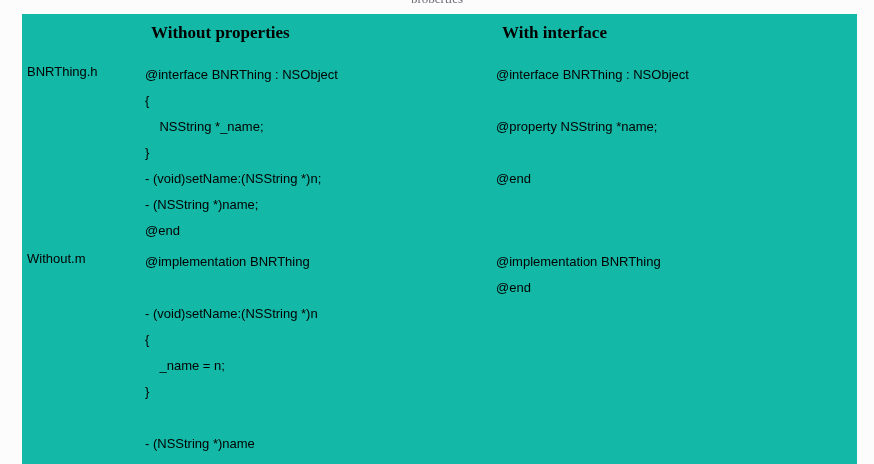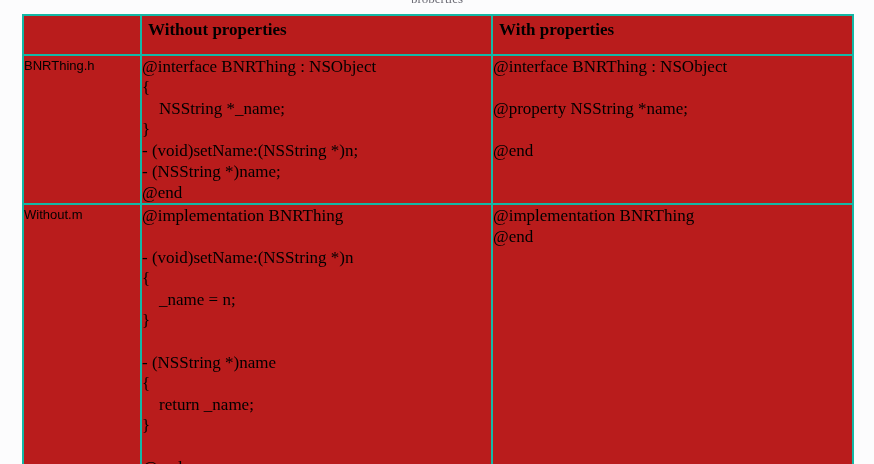--- a/index.html
+++ b/index.html
@@ -43,24 +43,24 @@
     width: 830px;
     background: #ffffff;
   }
 
   table.code-table col.c-file  { width: 118px; }
   table.code-table col.c-left  { width: 351px; }
   table.code-table col.c-right { width: 361px; }
 
   table.code-table th,
   table.code-table td {
-    border: 2px solid #14b8a6;
+    border: 5px solid #14b8a6;
     vertical-align: top;
     padding: 0;
-    background: #b91c1c;
+    background: #14b8a6;
   }
 
   
   table.code-table thead th {
     height: 31px;
     font-family: "Liberation Serif", "DejaVu Serif", serif;
     font-weight: bold;
     font-size: 17px;
     color: #000000;
     text-align: left;
@@ -81,23 +81,23 @@
     white-space: nowrap;
     line-height: 19px;
   }
 
   
   td.code-cell {
     padding: 8px 6px 7px 6px;
   }
   td.code-cell pre {
     margin: 0;
-    font-family: Liberation Serif, serif;
-    font-size: 17px;
-    line-height: 21px;
+    font-family: Liberation Sans, sans-serif;
+    font-size: 13px;
+    line-height: 26px;
     color: #000000;
     white-space: pre;
     tab-size: 4;
   }
 
   
   tr.row-header-file td.file-cell,
   tr.row-impl-file   td.file-cell { }
   tr.row-header-file { height: 143px; }
   tr.row-impl-file   { height: 259px; }
@@ -112,21 +112,21 @@
     <colgroup>
       <col class="c-file">
       <col class="c-left">
       <col class="c-right">
     </colgroup>
 
     <thead>
       <tr>
         <th class="blank-corner"></th>
         <th>Without properties</th>
-        <th>With properties</th>
+        <th>With interface</th>
       </tr>
     </thead>
 
     <tbody>
       <tr class="row-header-file">
         <td class="file-cell">BNRThing.h</td>
         <td class="code-cell">
           <pre>@interface BNRThing : NSObject
 {
     NSString *_name;

